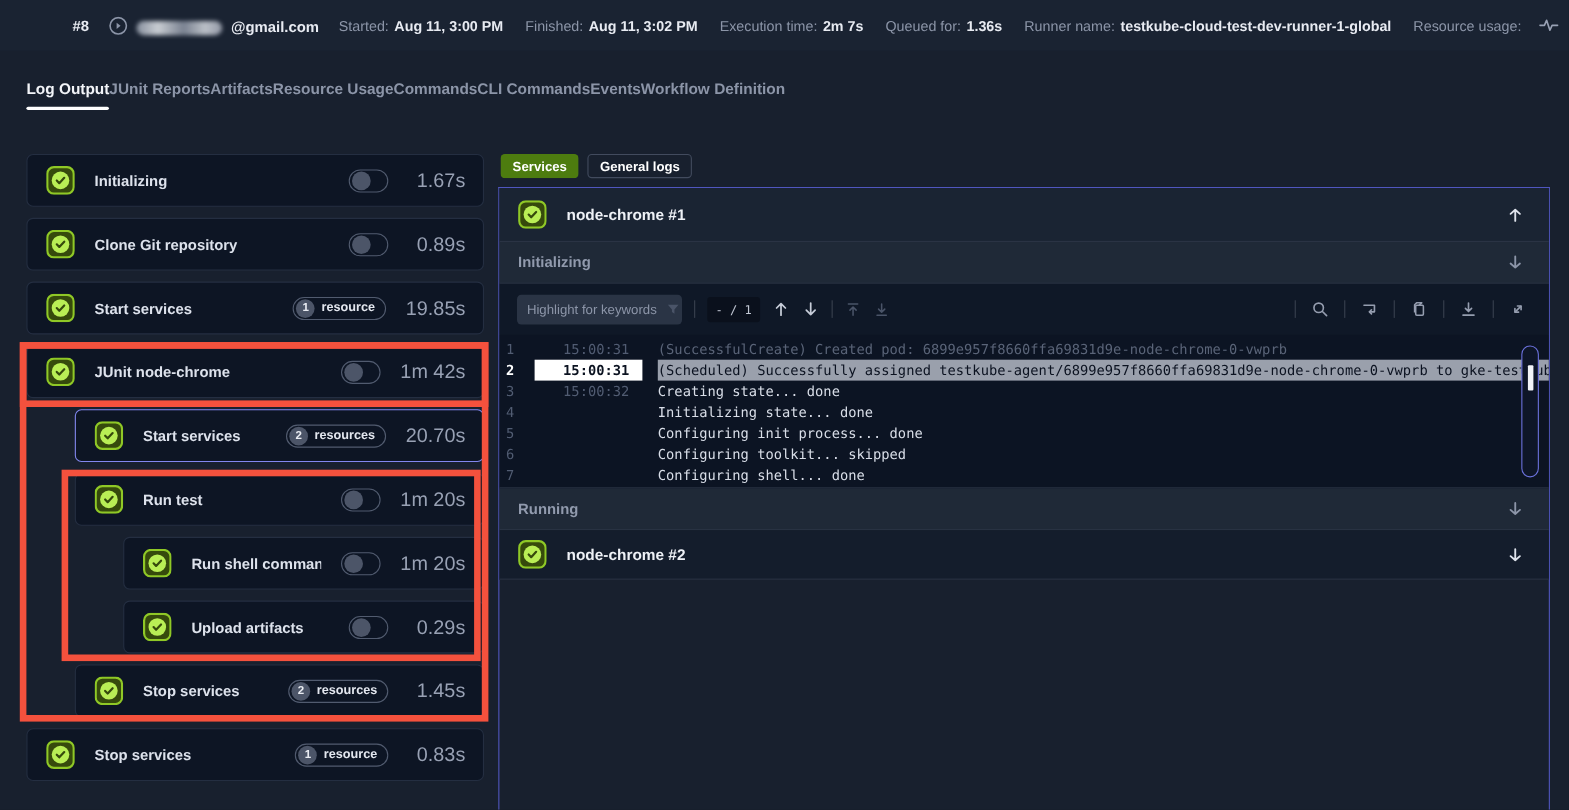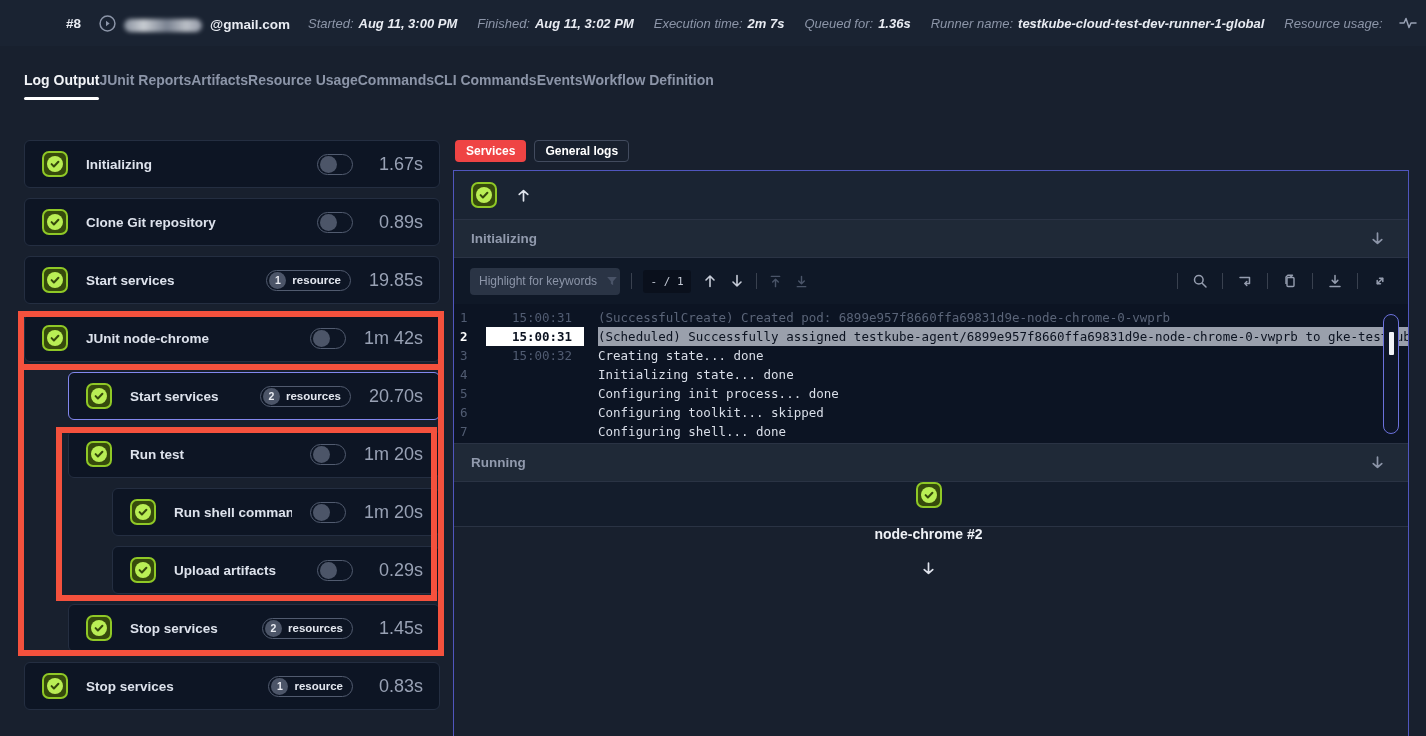--- a/index.html
+++ b/index.html
@@ -33,21 +33,21 @@
   .badge{display:inline-flex;align-items:center;gap:6px;height:21px;border:1px solid #515b6f;border-radius:11px;
     padding:0 9px 0 2px;box-sizing:border-box;}
   .badge-num{width:17px;height:17px;border-radius:50%;background:#4c5568;color:#e9ecf2;font-size:10.5px;font-weight:700;
     display:flex;align-items:center;justify-content:center;}
   .badge-text{color:#e3e7ef;font-size:11.5px;font-weight:700;}
   .check{display:inline-flex;width:26px;height:26px;flex:0 0 26px;}
   
   #svc-tabs{position:absolute;left:455px;top:140px;display:flex;gap:8px;}
   .svc-tab{height:22px;display:flex;align-items:center;padding:0 10px;border-radius:4px;font-size:12px;font-weight:700;
     color:#ffffff;box-sizing:border-box;border:1px solid transparent;cursor:pointer;}
-  .svc-tab.active{background:#ef4444;}
+  .svc-tab.active{background:#4d7c0f;}
   .svc-tab.inactive{background:#18202e;border:1px solid #424b5e;}
   #logpanel{position:absolute;left:453px;top:170px;width:956px;height:566px;box-sizing:border-box;
     border:1px solid #5056be;border-bottom:none;background:#18202e;}
   .svc-header{height:48px;display:flex;align-items:center;gap:18px;padding:0 22px 0 17px;background:#1a2433;
     border-bottom:1px solid #2a3344;}
   .svc-title{color:#eef1f6;font-size:14px;font-weight:700;flex:1;}
   .sec-row{height:37px;display:flex;align-items:center;padding:0 22px 0 17px;background:#1f2937;
     border-bottom:1px solid #2a3344;}
   .sec-title{color:#919aad;font-size:13.5px;font-weight:700;flex:1;}
   .arrow-btn{display:inline-flex;color:#dfe3ec;cursor:pointer;}
@@ -72,40 +72,40 @@
   .lt{width:84px;color:#515c72;flex:0 0 84px;text-align:center;padding-left:14px;}
   .lc{margin-left:14px;color:#d9dee8;}
   .log-line.dim .lc{color:#5a6478;}
   .log-line.hl .ln{color:#ffffff;font-weight:700;}
   .log-line.hl .lt{background:#ffffff;color:#0b1220;font-weight:700;}
   .log-line.hl .lc{background:#9aa0ac;color:#0b1220;padding-right:6px;}
   
   #mini-scroll{position:absolute;right:9px;top:10px;width:16px;height:120px;border:1.5px solid #6b71dc;
     border-radius:8px;background:#0e1628;box-sizing:border-box;}
   #mini-scroll .thumb{position:absolute;left:4.5px;top:17px;width:5px;height:23px;background:#f2f4f8;border-radius:1px;}
-  .svc2{background:#141d2c;height:44px;flex-direction:column;}
+  .svc2{background:#141d2c;height:44px;}
   
   .overlay-rect{position:absolute;border:6px solid #f4513d;box-sizing:border-box;pointer-events:none;z-index:50;}
 </style>
 </head>
 <body>
 
 <div id="topbar">
   <span class="run-number">#8</span>
   <span class="who">
     <span class="icon-dim">
       <svg width="17" height="17" viewBox="0 0 16 16">
           <circle cx="8" cy="8" r="7" fill="none" stroke="#8c95a8" stroke-width="1.4"></circle>
           <path d="M6.6 5.4L10 8l-3.4 2.6z" fill="#8c95a8"></path>
         </svg>
     </span>
     <span class="redact"></span>
     <span class="email-domain">@gmail.com</span>
   </span>
-  <div id="meta-fields" style="display:flex;gap:20px;align-items:flex-start;font-style:italic;">
+  <div id="meta-fields" style="display:flex;gap:20px;align-items:flex-start;">
       <div class="meta">
     <span class="lbl">Started:</span>
     <span class="val">Aug 11, 3:00 PM</span>
   </div>
       <div class="meta">
     <span class="lbl">Finished:</span>
     <span class="val">Aug 11, 3:02 PM</span>
   </div>
       <div class="meta">
     <span class="lbl">Execution time:</span>
@@ -302,20 +302,21 @@
 
 <div id="logpanel">
   <div class="svc-header">
     <span class="check">
       <svg width="26" height="26" viewBox="0 0 26 26">
           <rect x="1" y="1" width="24" height="24" rx="6" fill="#364a0c" stroke="#8fc826" stroke-width="2"></rect>
           <circle cx="13" cy="13" r="8" fill="#b9ee55"></circle>
           <path d="M9.6 13.1l2.3 2.4 4.5-4.8" stroke="#364a0c" stroke-width="2" fill="none" stroke-linecap="round" stroke-linejoin="round"></path>
         </svg>
     </span>
+    <span class="svc-title">node-chrome #1</span>
     <span class="arrow-btn">
       <svg width="17" height="17" viewBox="0 0 16 16">
           <path d="M8 13V3.5M4 7l4-3.5L12 7" fill="none" stroke="currentColor" stroke-width="1.6" stroke-linecap="round" stroke-linejoin="round"></path>
         </svg>
     </span>
   </div>
 
   <div class="sec-row">
     <span class="sec-title">Initializing</span>
     <span class="arrow-btn dim">

